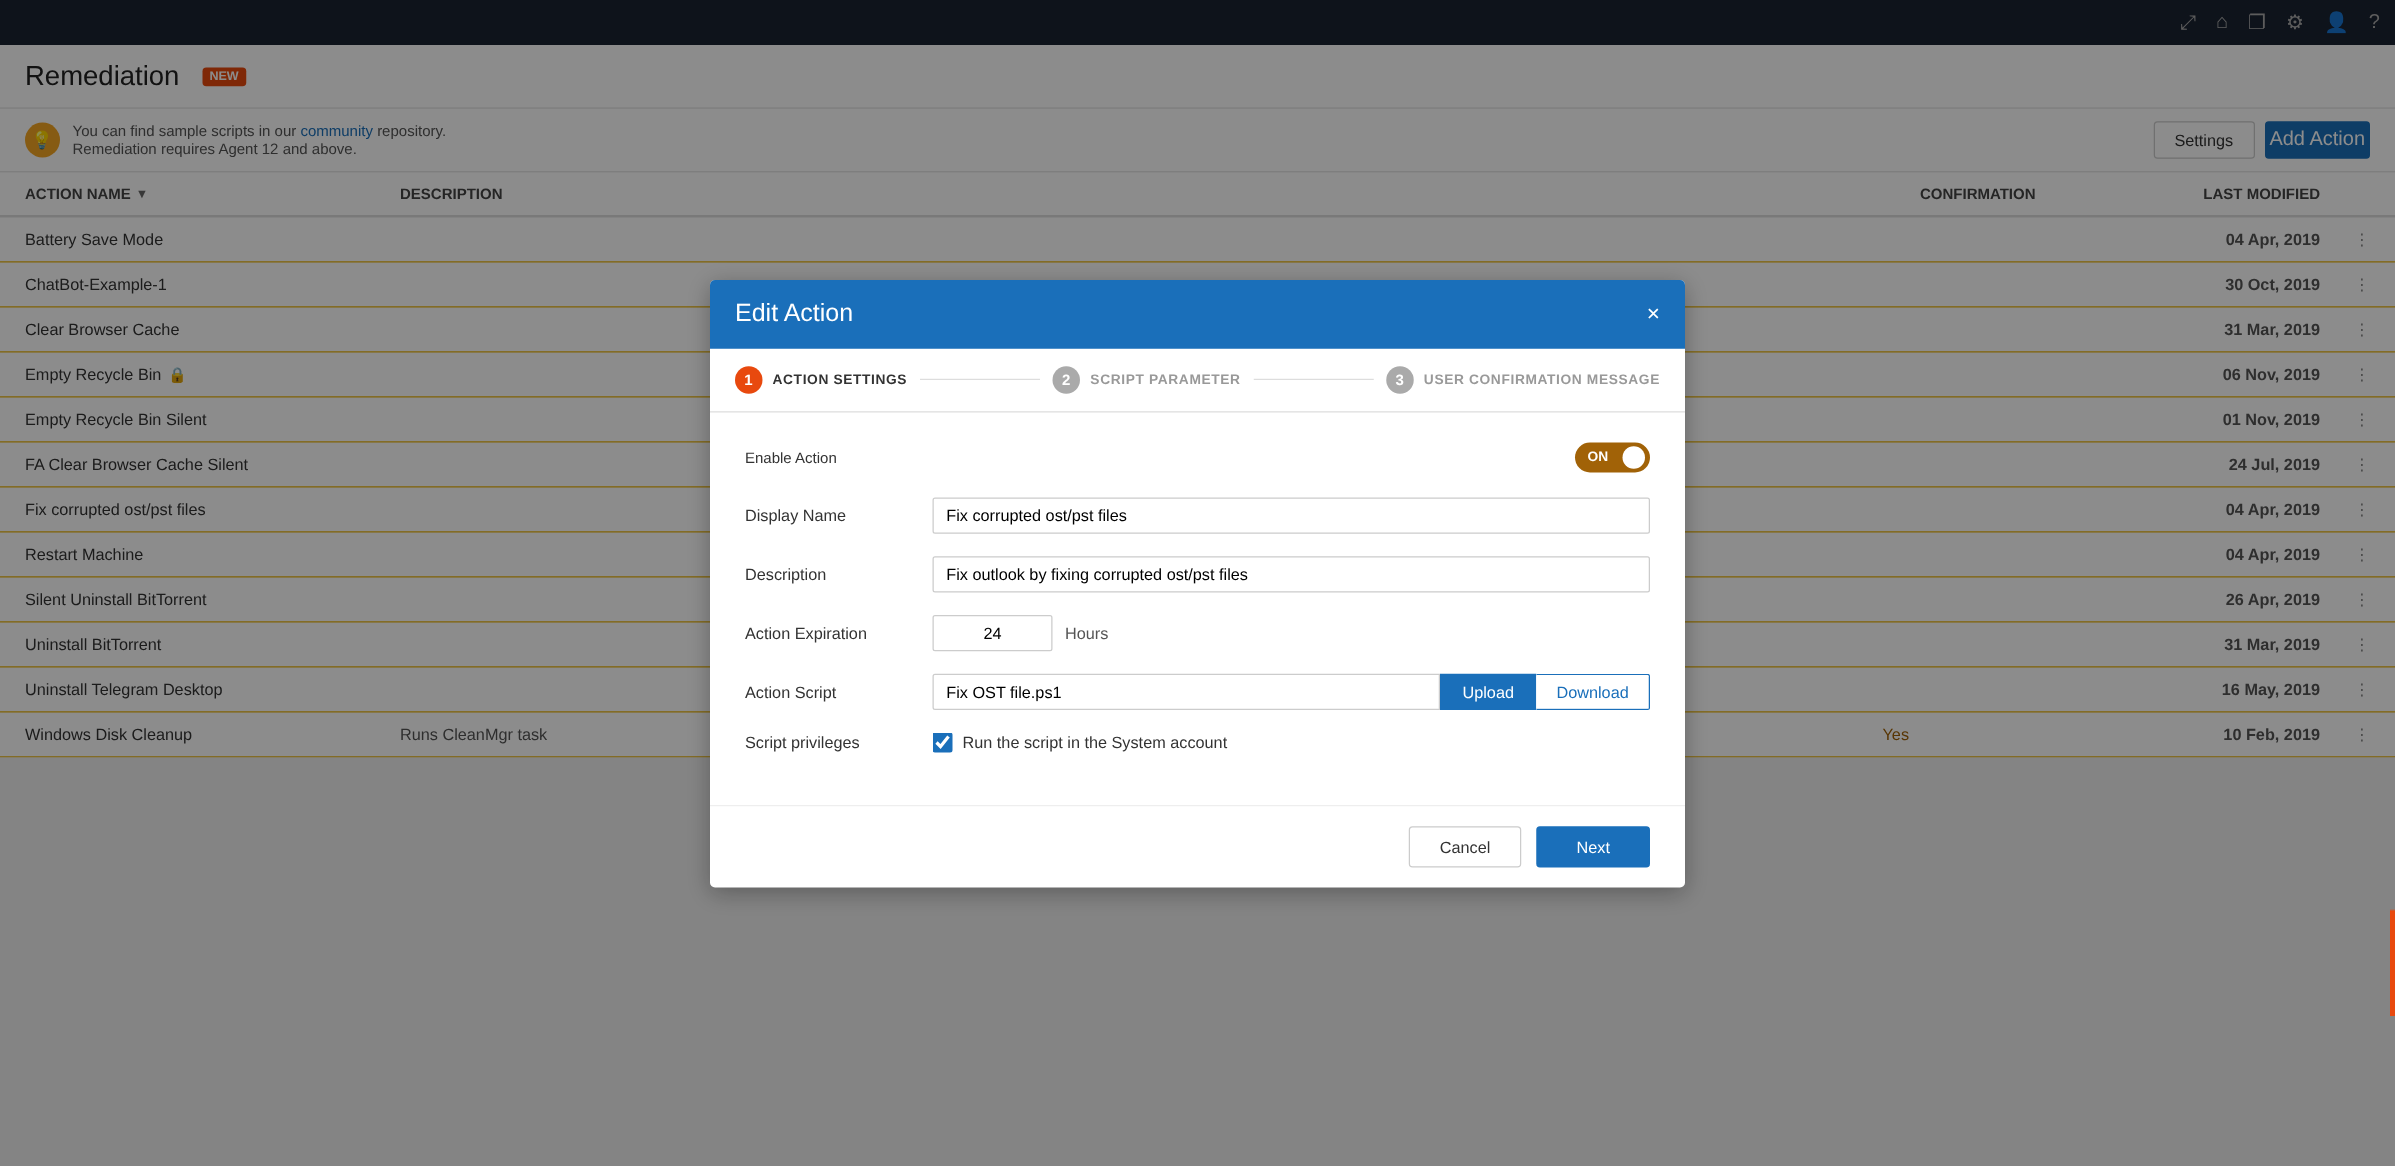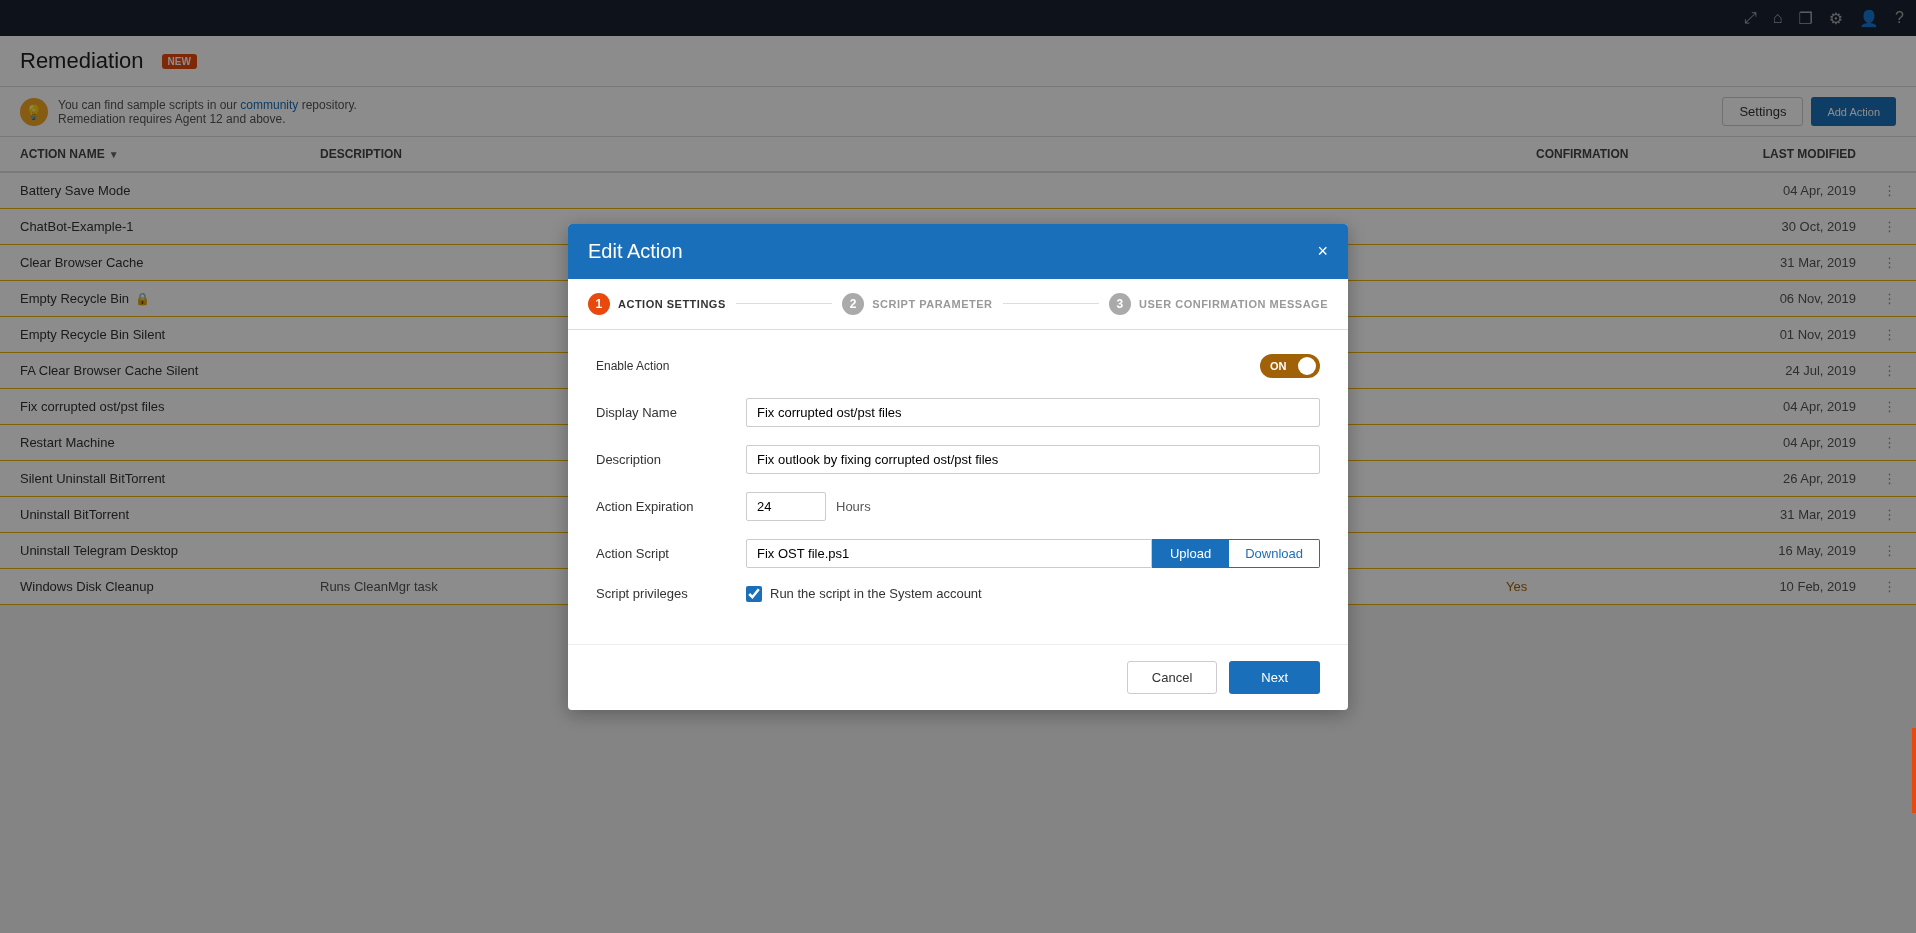--- a/index.html
+++ b/index.html
@@ -71,24 +71,24 @@
       padding: 6px 16px;
       cursor: pointer;
       border-radius: 3px;
       font-size: 13px;
       color: #333;
     }
     .btn-add-action {
       background: #1a6fba;
       color: #fff;
       border: none;
-      padding: 6px 16px;
+      padding: 6px 4px;
       cursor: pointer;
       border-radius: 3px;
-      font-size: 11px;
+      font-size: 16px;
     }
 
     
     .main-content {
       padding: 0;
       position: relative;
     }
 
     
     .table-container {
@@ -112,21 +112,21 @@
     .table-row {
       display: flex;
       padding: 10px 20px;
       border-bottom: 1px solid #eab308;
       align-items: center;
       font-size: 13px;
     }
     .row-action-name { width: 300px; color: #333; display: flex; align-items: center; gap: 6px; }
     .row-desc { flex: 1; color: #555; }
     .row-confirmation { width: 160px; color: #a16207; }
-    .row-last-modified { width: 200px; text-align: right; padding-right: 10px; color: #555; }
+    .row-last-modified { width: 200px; text-align: right; padding-right: 10px; color: #555; font-weight: bold; }
     .row-menu { width: 30px; text-align: right; cursor: pointer; color: #888; }
     .lock-icon { font-size: 12px; color: #888; }
 
     
     .overlay {
       position: fixed;
       top: 0; left: 0; right: 0; bottom: 0;
       background: rgba(0,0,0,0.45);
       z-index: 100;
       display: flex;
@@ -244,26 +244,27 @@
       border-radius: 50%;
       width: 18px; height: 18px;
     }
 
     .expiration-row {
       display: flex;
       align-items: center;
       margin-bottom: 18px;
     }
     .expiration-input {
-      width: 80px;
+      width: 96px;
       border: 1px solid #ccc;
       padding: 6px 10px;
       font-size: 13px;
       border-radius: 2px;
       margin-right: 10px;
+      text-align: center;
     }
     .hours-label { font-size: 13px; color: #555; }
 
     
     .script-row {
       display: flex;
       align-items: center;
       margin-bottom: 18px;
     }
     .script-input {

